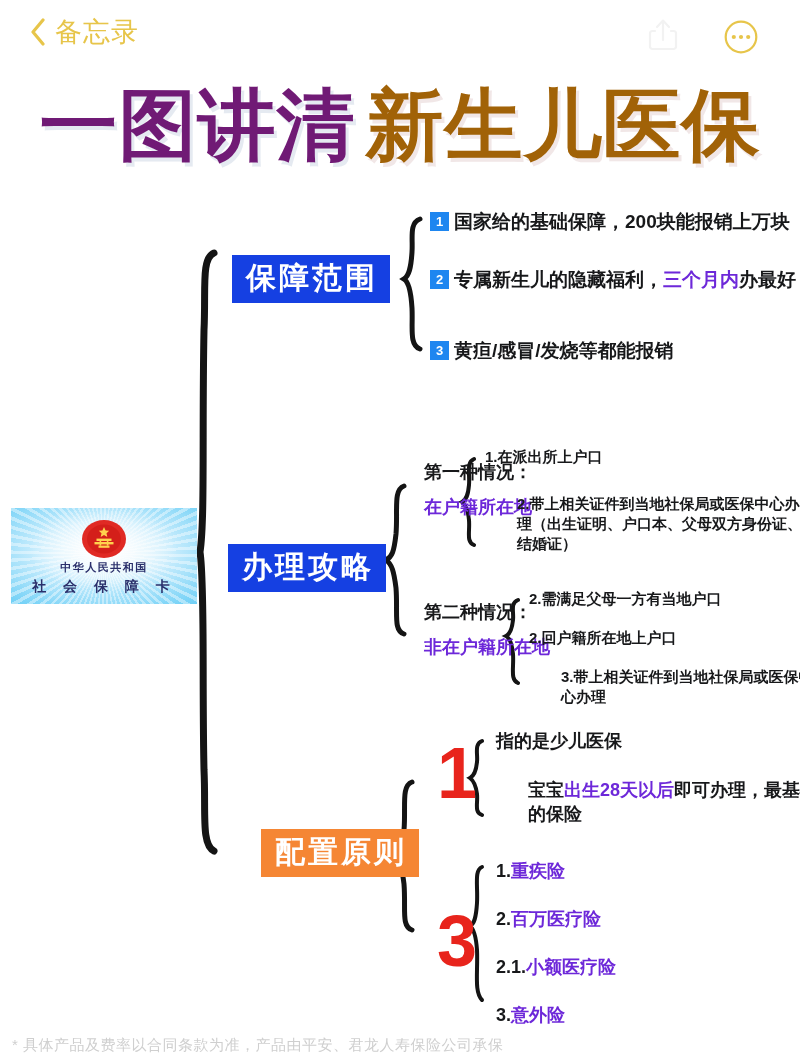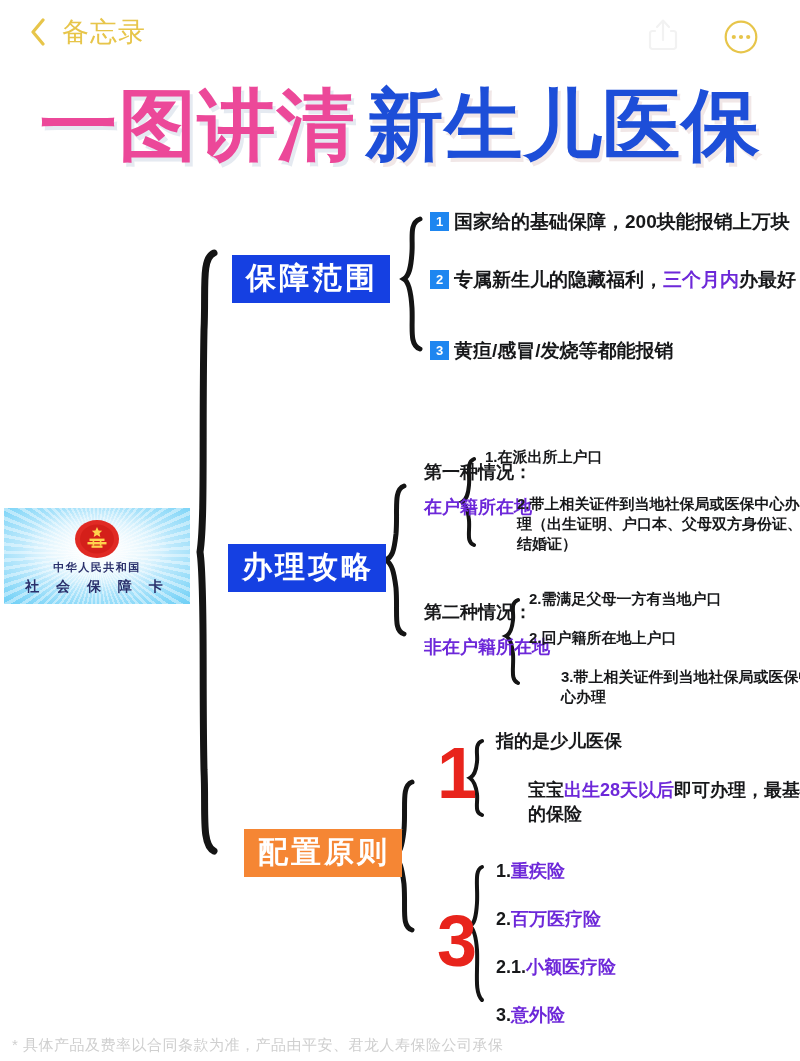--- a/index.html
+++ b/index.html
@@ -21,21 +21,21 @@
     position: absolute;
     left: 0; top: 0;
     width: 800px; height: 78px;
     background: #ffffff;
   }
   .back-group {
     position: absolute;
     left: 30px; top: 18px;
     display: flex;
     align-items: center;
-    gap: 16px;
+    gap: 9px;
   }
   .back-chevron {
     width: 16px; height: 28px;
     display: block;
   }
   .back-label {
     font-size: 27px;
     color: #E7C54A;
     letter-spacing: 1px;
     line-height: 1;
@@ -59,42 +59,42 @@
     width: 800px;
     text-align: center;
     white-space: nowrap;
     font-size: 78px;
     font-weight: 700;
     line-height: 1;
     letter-spacing: 1px;
     font-family: "DejaVu Sans", "Liberation Sans", sans-serif;
   }
   .poster-title .t-blue {
-    color: #ec4899;
+    color: #701a75;
     text-shadow: 3px 4px 0 rgba(180,195,215,0.35);
   }
   .poster-title .t-red {
-    color: #1d4ed8;
+    color: #a16207;
     text-shadow: 3px 4px 0 rgba(215,185,185,0.35);
     margin-left: 10px;
   }
 
   
   .diagram {
     position: absolute;
     left: 0; top: 0;
     width: 800px; height: 1061px;
     pointer-events: none;
   }
   .diagram svg { display: block; }
 
   
   .ss-card {
     position: absolute;
-    left: 4px; top: 508px;
+    left: 11px; top: 508px;
     width: 186px; height: 96px;
     background:
       radial-gradient(ellipse 120% 110% at 50% 45%, #ffffff 0%, #cdeefd 28%, #79d3f7 60%, #2fb7ef 100%);
     overflow: hidden;
   }
   .ss-rays {
     position: absolute;
     left: 50%; top: 48%;
     width: 300px; height: 300px;
     transform: translate(-50%,-50%);
@@ -136,21 +136,21 @@
     color: #ffffff;
     font-weight: 700;
     font-size: 30px;
     line-height: 1;
     letter-spacing: 3px;
     padding: 8px 12px 10px 14px;
     white-space: nowrap;
     font-family: "DejaVu Sans", "Liberation Sans", sans-serif;
   }
   .chip-blue { background: #1540E2; }
-  .chip-orange { background: #F58634; }
+  .chip-orange { background: #F58634; margin-left: 17px; }
   #chip-scope { left: 232px; top: 255px; }
   #chip-howto { left: 228px; top: 544px; }
   #chip-principle { left: 244px; top: 829px; }
 
   
   .node {
     position: absolute;
     color: #17181A;
     font-weight: 700;
     white-space: nowrap;

